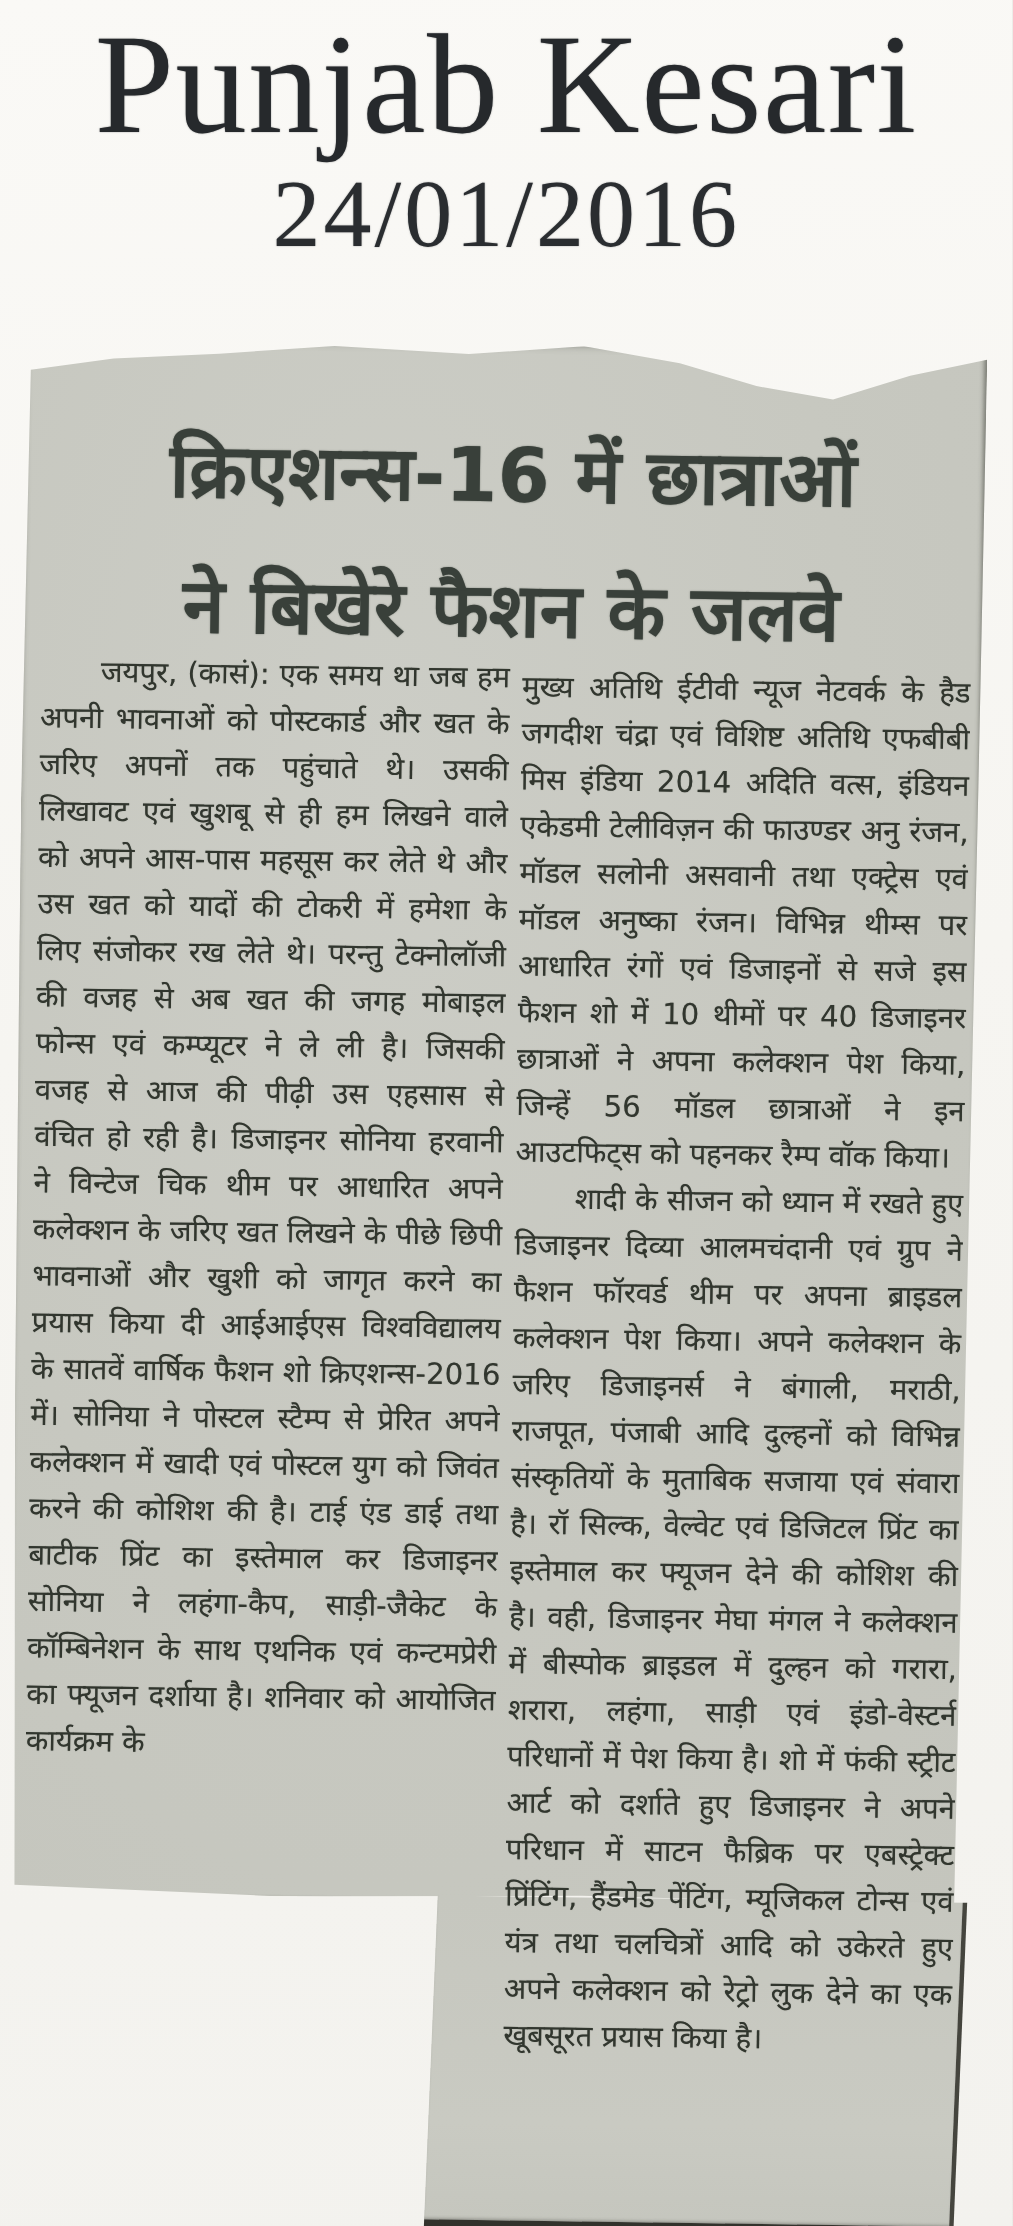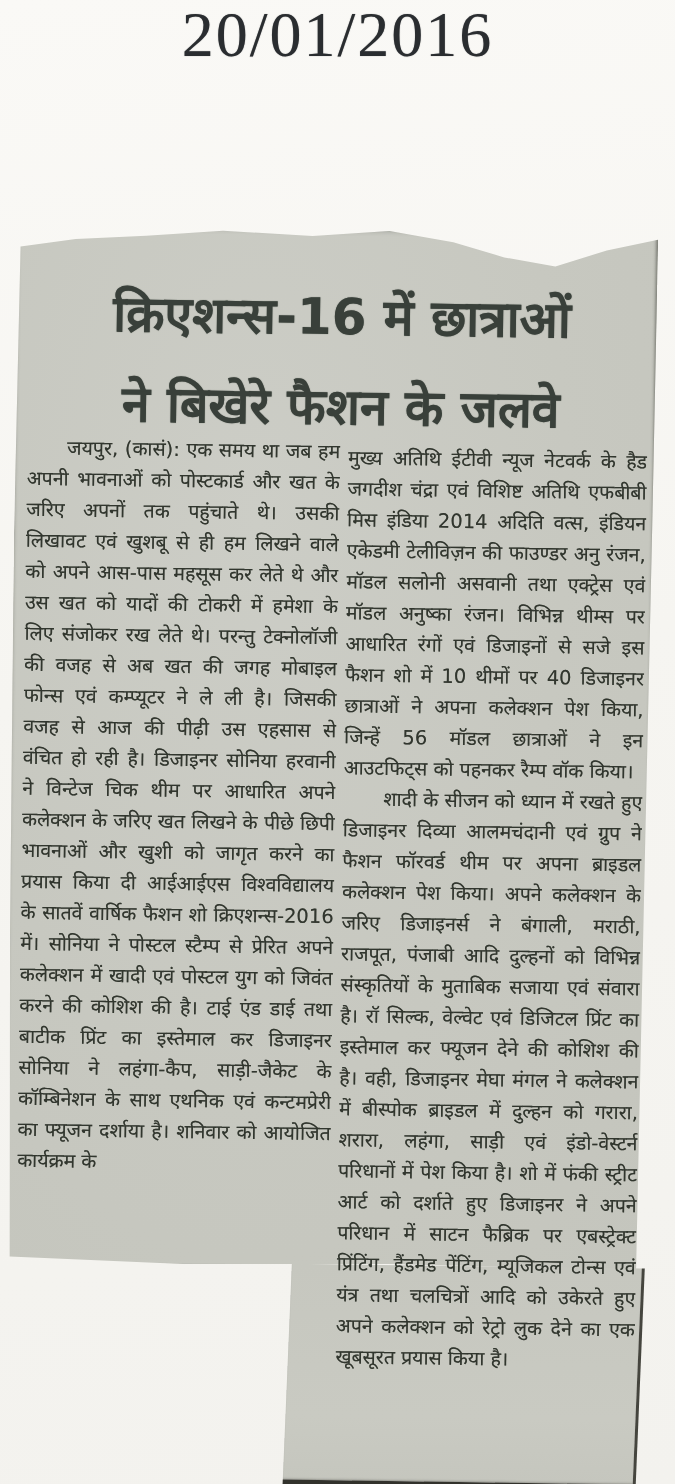--- a/index.html
+++ b/index.html
@@ -127,21 +127,22 @@
   }
   .para { margin: 0; }
   .para.indent { text-indent: 40px; }
 </style>
 </head>
 <body>
 
 <div class="screen">
 
   <header class="masthead">
-    <div class="masthead-date">20/01/2016</div>
+    <div class="masthead-title">Punjab Kesari</div>
+    <div class="masthead-date">24/01/2016</div>
   </header>
 
   <div class="clipping">
 
     <div class="bg-main"></div>
     <div class="bg-strip"></div>
 
     <h1 class="headline">
       <span class="hl-line">क्रिएशन्स-16 में छात्राओं</span>
       <span class="hl-line">ने बिखेरे फैशन के जलवे</span>

